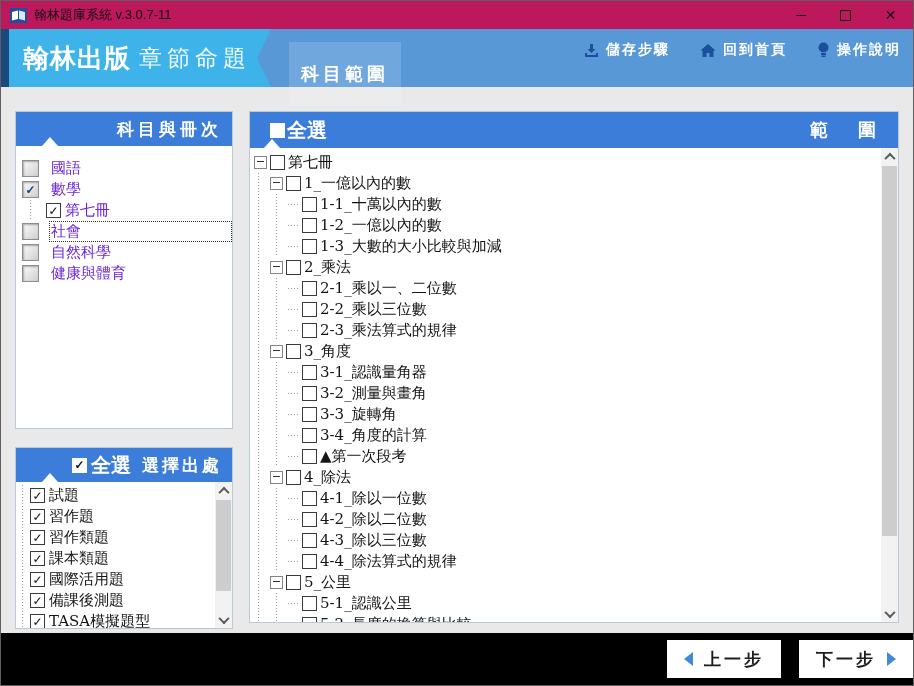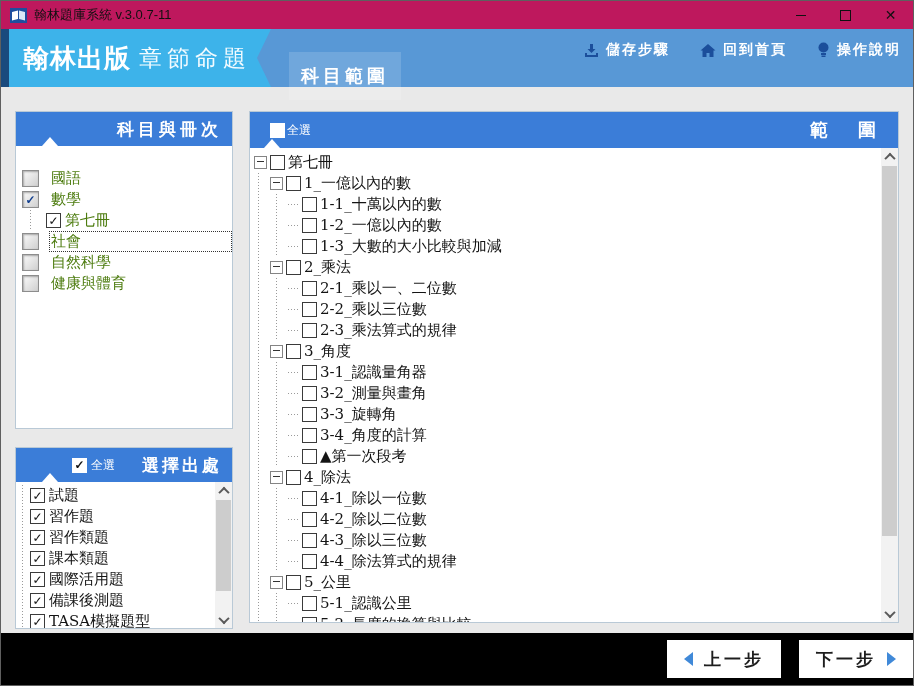--- a/index.html
+++ b/index.html
@@ -15,55 +15,55 @@
   .glyph-max{width:9px;height:9px;border:1px solid #111;display:block;}
   .glyph-close{font-size:14px;line-height:1;}
   
   .header{position:absolute;top:28px;left:0;right:0;height:58px;background:#5898d6;}
   .navy-strip{position:absolute;left:0;top:0;width:8px;height:58px;background:#1a4a7d;}
   .brand-tab{position:absolute;left:8px;top:0;height:58px;width:262px;background:#3db3ea;
     clip-path:polygon(0 0,100% 0,calc(100% - 14px) 50%,100% 100%,0 100%);
     display:flex;align-items:center;padding-left:14px;box-sizing:border-box;}
   .brand-bold{color:#fff;font-size:26px;font-weight:bold;letter-spacing:1px;}
   .brand-light{color:#f2fbff;font-size:23px;font-weight:400;letter-spacing:5px;margin-left:8px;}
-  .page-title{position:absolute;left:288px;top:23px;height:32px;padding:8px 12px;display:flex;align-items:center;
+  .page-title{position:absolute;left:288px;top:13px;height:32px;padding:16px 12px;display:flex;align-items:center;
     background:rgba(255,255,255,.15);color:#fff;font-size:18px;font-weight:bold;letter-spacing:4px;}
   .hdr-actions{position:absolute;right:12px;top:0;height:42px;display:flex;gap:30px;}
   .hdr-action{display:flex;align-items:center;gap:7px;color:#fff;font-size:14px;font-weight:bold;letter-spacing:2px;cursor:pointer;}
   .hdr-action svg{display:block;}
   
   .panel{position:absolute;background:#fff;border:1px solid #b9c9d6;box-sizing:border-box;}
   .panel-head{background:#3b7dd8;position:relative;display:flex;align-items:center;color:#fff;}
   .notch{position:absolute;bottom:0;width:0;height:0;border-left:8px solid transparent;border-right:8px solid transparent;border-bottom:9px solid #fff;}
   .ph-title{font-size:17px;font-weight:bold;letter-spacing:4px;}
   .hd-cb{width:13px;height:13px;background:#fff;border:1px solid #fff;display:inline-flex;align-items:center;justify-content:center;
     font-size:12px;color:#111;line-height:1;}
   .hd-cb.checked::after{content:"✓";font-weight:bold;}
   
   .panel-subjects{left:14px;top:110px;width:218px;height:318px;}
   .panel-subjects .panel-head{height:34px;justify-content:flex-end;padding-right:10px;}
-  .list{font-family:"DejaVu Serif","Liberation Serif",serif;font-size:15px;color:#4d7c0f;padding-top:22px;}
+  .list{font-family:"DejaVu Serif","Liberation Serif",serif;font-size:15px;color:#6d28d9;padding-top:12px;}
   .srow{display:flex;align-items:center;height:21px;padding-left:6px;}
   .cb3d{width:15px;height:15px;flex:none;border:1px solid #8d8d8d;background:linear-gradient(135deg,#fbfbfb,#cfcfcf);
     box-shadow:inset 1px 1px 2px rgba(0,0,0,.3);display:inline-flex;align-items:center;justify-content:center;
     margin-right:10px;font-size:12px;color:#123f8e;line-height:1;}
   .cb3d.checked::after{content:"✓";font-weight:bold;}
   .cbflat{width:13px;height:13px;flex:none;border:1px solid #3a3a3a;background:#fff;display:inline-flex;align-items:center;
     justify-content:center;font-size:12px;color:#111;line-height:1;margin-right:2px;}
   .cbflat.checked::after{content:"✓";}
   .vguide{width:24px;height:21px;flex:none;background-image:repeating-linear-gradient(to bottom,#9a9a9a 0 1px,transparent 1px 3px);
     background-size:1px 21px;background-position:8px 0;background-repeat:no-repeat;}
   .slabel{padding:1px 2px;}
   .srow .slabel{flex:1;}
   .slabel.focused{outline:1px dotted #333;outline-offset:-1px;}
   
   .panel-sources{left:14px;top:446px;width:218px;height:182px;}
   .panel-sources .panel-head{height:34px;padding:0 10px;}
   .panel-sources .hd-cb{margin-left:46px;margin-right:4px;}
-  .hd-label{font-size:12px;font-weight:normal;text-align:center;}
+  .hd-label{font-size:20px;font-weight:bold;text-align:center;}
   .panel-sources .ph-title{margin-left:auto;letter-spacing:3px;}
   .olist{position:absolute;top:34px;left:0;right:17px;bottom:0;overflow:hidden;padding-top:3px;
     font-family:"DejaVu Serif","Liberation Serif",serif;font-size:15px;color:#141414;}
   .orow{display:flex;align-items:center;height:21px;}
   .lguide{width:14px;height:21px;flex:none;background-image:repeating-linear-gradient(to bottom,#9a9a9a 0 1px,transparent 1px 3px);
     background-size:1px 21px;background-position:6px 0;background-repeat:no-repeat;}
   
   .panel-scope{left:248px;top:110px;width:650px;height:512px;}
   .panel-scope .panel-head{height:36px;padding:0 16px;}
   .panel-scope .hd-cb{margin-left:4px;margin-right:2px;}

